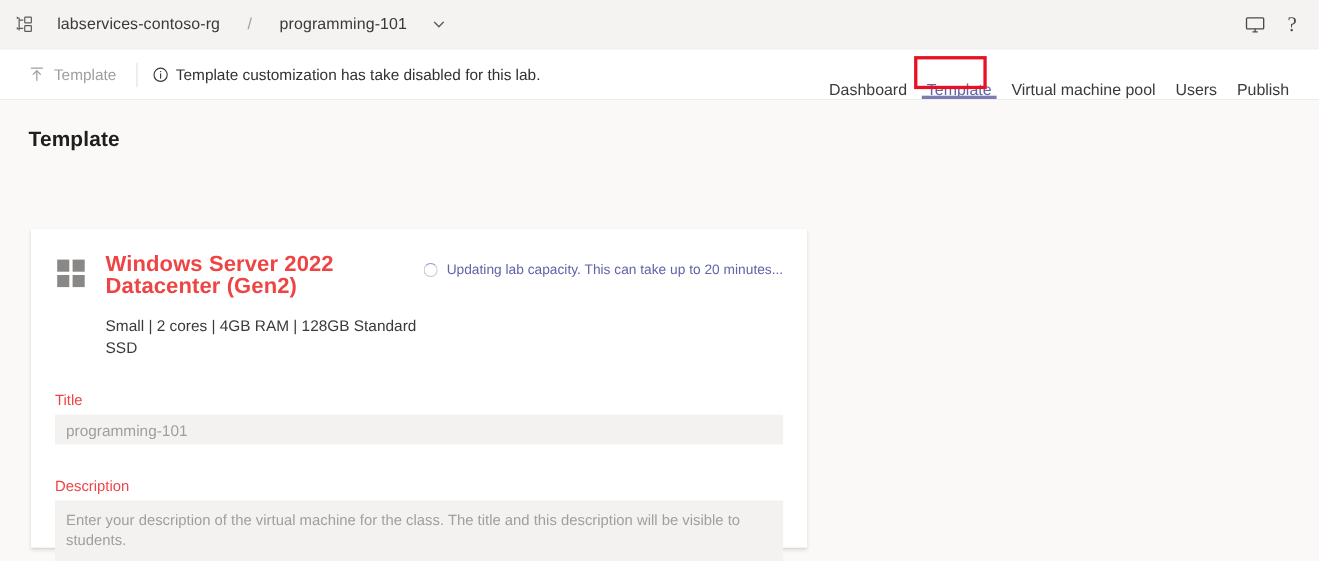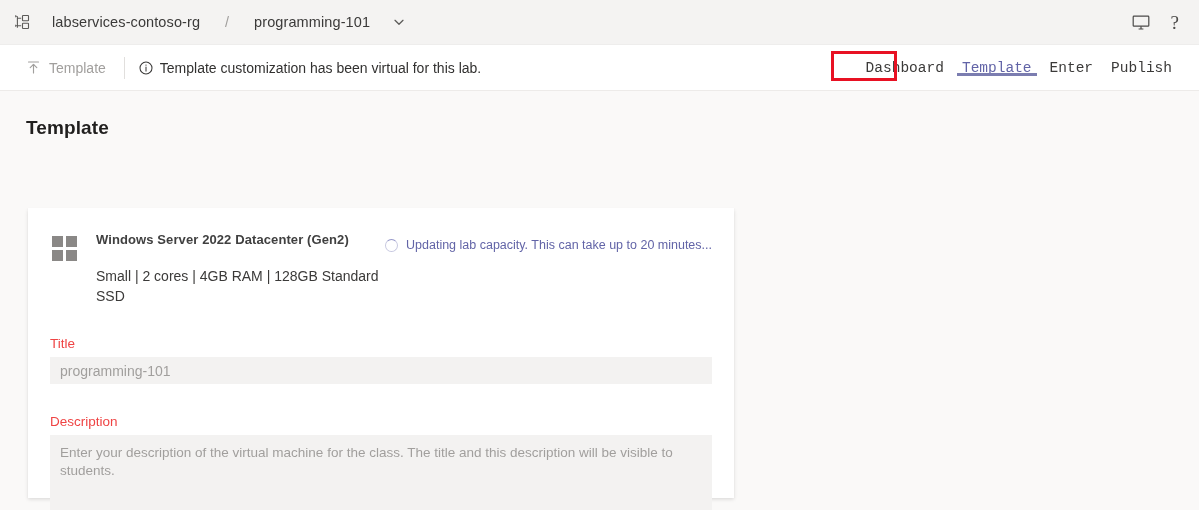--- a/index.html
+++ b/index.html
@@ -72,23 +72,22 @@
   }
   .notice {
     display: flex; align-items: center; gap: 7px;
     font-size: 14px; color: #323130;
   }
   .notice svg { width: 14px; height: 14px; display: block; flex: 0 0 auto; }
 
   .tabs {
     margin-left: auto;
     display: flex;
-    align-items: center;
+    align-items: flex-end;
     height: 100%;
-    font-family: Liberation Mono, monospace;
   }
   .tab {
     display: flex; align-items: center;
     padding: 0 9px;
     font-size: 14.5px;
     color: #3b3a39;
     cursor: pointer;
     position: relative;
     white-space: nowrap;
   }
@@ -131,21 +130,21 @@
     margin: 6px 18px 0 2px;
     flex: 0 0 auto;
     display: grid;
     grid-template-columns: 11px 11px;
     grid-template-rows: 11px 11px;
     gap: 3px;
   }
   .win-logo i { background: #8a8886; display: block; }
   .vm-text { flex: 1 1 auto; }
   .vm-name {
-    font-size: 13px; font-weight: bold; color: #404040;
+    font-size: 20px; font-weight: bold; color: #ef4444;
     line-height: 20px; letter-spacing: .1px;
   }
   .vm-spec { font-size: 14px; color: #3b3a39; line-height: 20px; margin-top: 16px; }
   .vm-price { font-size: 14px; color: #3b3a39; line-height: 20px; }
 
   .status {
     display: flex; align-items: center; gap: 8px;
     margin: 8px 0 0 0;
     flex: 0 0 auto;
   }
@@ -238,32 +237,35 @@
   <div class="vdivider"></div>
 
   <div class="notice">
     <span>
       <svg viewBox="0 0 14 14" fill="none" stroke="#3b3a39" stroke-width="1.05">
         <circle cx="7" cy="7" r="6"></circle>
         <path d="M7 6.1 V10.1" stroke-linecap="round"></path>
         <circle cx="7" cy="4.1" r="0.65" fill="#3b3a39" stroke="none"></circle>
       </svg>
     </span>
-    <span>Template customization has been virtual for this lab.</span>
+    <span>Template customization has take disabled for this lab.</span>
   </div>
 
   <div class="tabs">
     <div class="tab">
       <span>Dashboard</span>
     </div>
     <div class="tab active">
       <span>Template</span>
     </div>
     <div class="tab">
-      <span>Enter</span>
+      <span>Virtual machine pool</span>
+    </div>
+    <div class="tab">
+      <span>Users</span>
     </div>
     <div class="tab">
       <span>Publish</span>
     </div>
   </div>
 
   <div class="tab-highlight" style="left:831px; top:6px; width:66px; height:30px;"></div>
 </div>
 
 <div class="page">

